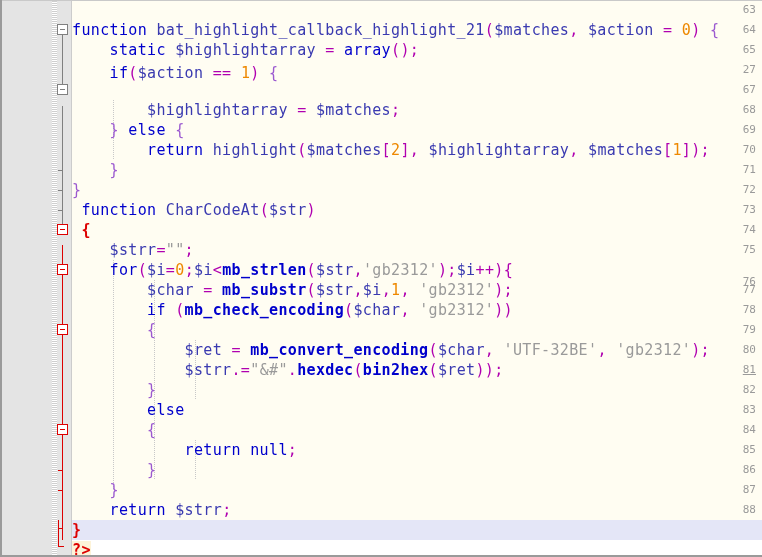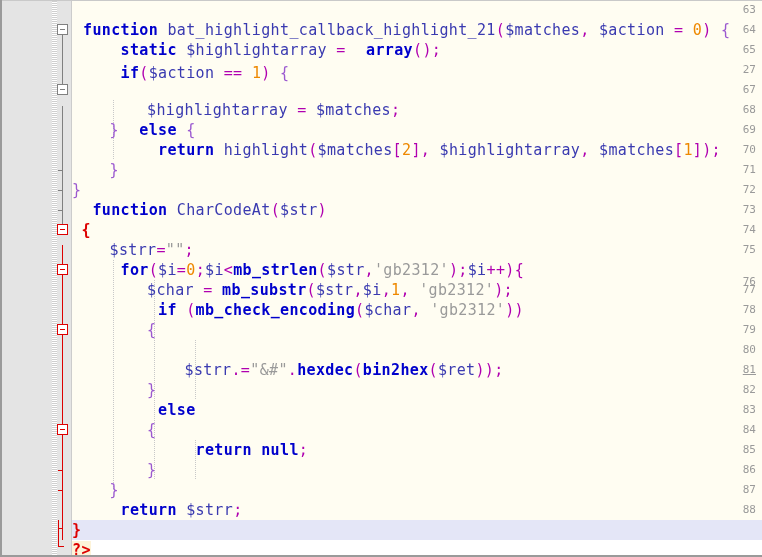--- a/index.html
+++ b/index.html
@@ -57,21 +57,21 @@
     letter-spacing:0.35px;
     color:#1c1c9c;
     z-index:2;
   }
   .rowbg{
     position:absolute;left:70px;right:0;height:20px;z-index:1;
   }
   .rowbg.cur{background:#e4e6f7;}
   .rowbg.white{background:#ffffff;left:46px;}
   
-  .kw{color:#0000cc;font-weight:bold;padding-left:11px;}
+  .kw{color:#0000cc;font-weight:normal;}
   .fn{color:#0000cc;font-weight:bold;}
   .var{color:#3a3ab0;}
   .plain{color:#3a3ab0;}
   .punc{color:#b000b0;}
   .num{color:#ee8800;}
   .str{color:#9a9a9a;}
   .red{color:#dd0000;font-weight:bold;}
   .brace{color:#9b59d0;}
   .phptag{color:#dd0000;font-weight:bold;background:#fdf3d8;}
   
@@ -209,20 +209,21 @@
   <div class="row" style="top:240px;"><span class="plain">    </span><span class="var">$strr</span><span class="punc">=</span><span class="str">""</span><span class="punc">;</span></div>
 
   <div class="row" style="top:260px;"><span class="plain">    </span><span class="kw">for</span><span class="punc">(</span><span class="var">$i</span><span class="punc">=</span><span class="num">0</span><span class="punc">;</span><span class="var">$i</span><span class="punc">&lt;</span><span class="fn">mb_strlen</span><span class="punc">(</span><span class="var">$str</span><span class="punc">,</span><span class="str">'gb2312'</span><span class="punc">);</span><span class="var">$i</span><span class="punc">++){</span></div>
 
   <div class="row" style="top:280px;"><span class="plain">        </span><span class="var">$char </span><span class="punc">=</span><span class="fn"> mb_substr</span><span class="punc">(</span><span class="var">$str</span><span class="punc">,</span><span class="var">$i</span><span class="punc">,</span><span class="num">1</span><span class="punc">,</span><span class="str"> 'gb2312'</span><span class="punc">);</span></div>
 
   <div class="row" style="top:300px;"><span class="plain">        </span><span class="kw">if </span><span class="punc">(</span><span class="fn">mb_check_encoding</span><span class="punc">(</span><span class="var">$char</span><span class="punc">,</span><span class="str"> 'gb2312'</span><span class="punc">))</span></div>
 
   <div class="row" style="top:320px;"><span class="plain">        </span><span class="brace">{</span></div>
 
+  <div class="row" style="top:340px;"><span class="plain">            </span><span class="var">$ret </span><span class="punc">=</span><span class="fn"> mb_convert_encoding</span><span class="punc">(</span><span class="var">$char</span><span class="punc">,</span><span class="str"> 'UTF-32BE'</span><span class="punc">,</span><span class="str"> 'gb2312'</span><span class="punc">);</span></div>
 
   <div class="row" style="top:360px;"><span class="plain">            </span><span class="var">$strr</span><span class="punc">.=</span><span class="str">"&amp;#"</span><span class="punc">.</span><span class="fn">hexdec</span><span class="punc">(</span><span class="fn">bin2hex</span><span class="punc">(</span><span class="var">$ret</span><span class="punc">));</span></div>
 
   <div class="row" style="top:380px;"><span class="plain">        </span><span class="brace">}</span></div>
 
   <div class="row" style="top:400px;"><span class="plain">        </span><span class="kw">else</span></div>
 
   <div class="row" style="top:420px;"><span class="plain">        </span><span class="brace">{</span></div>
 
   <div class="row" style="top:440px;"><span class="plain">            </span><span class="kw">return null</span><span class="punc">;</span></div>

